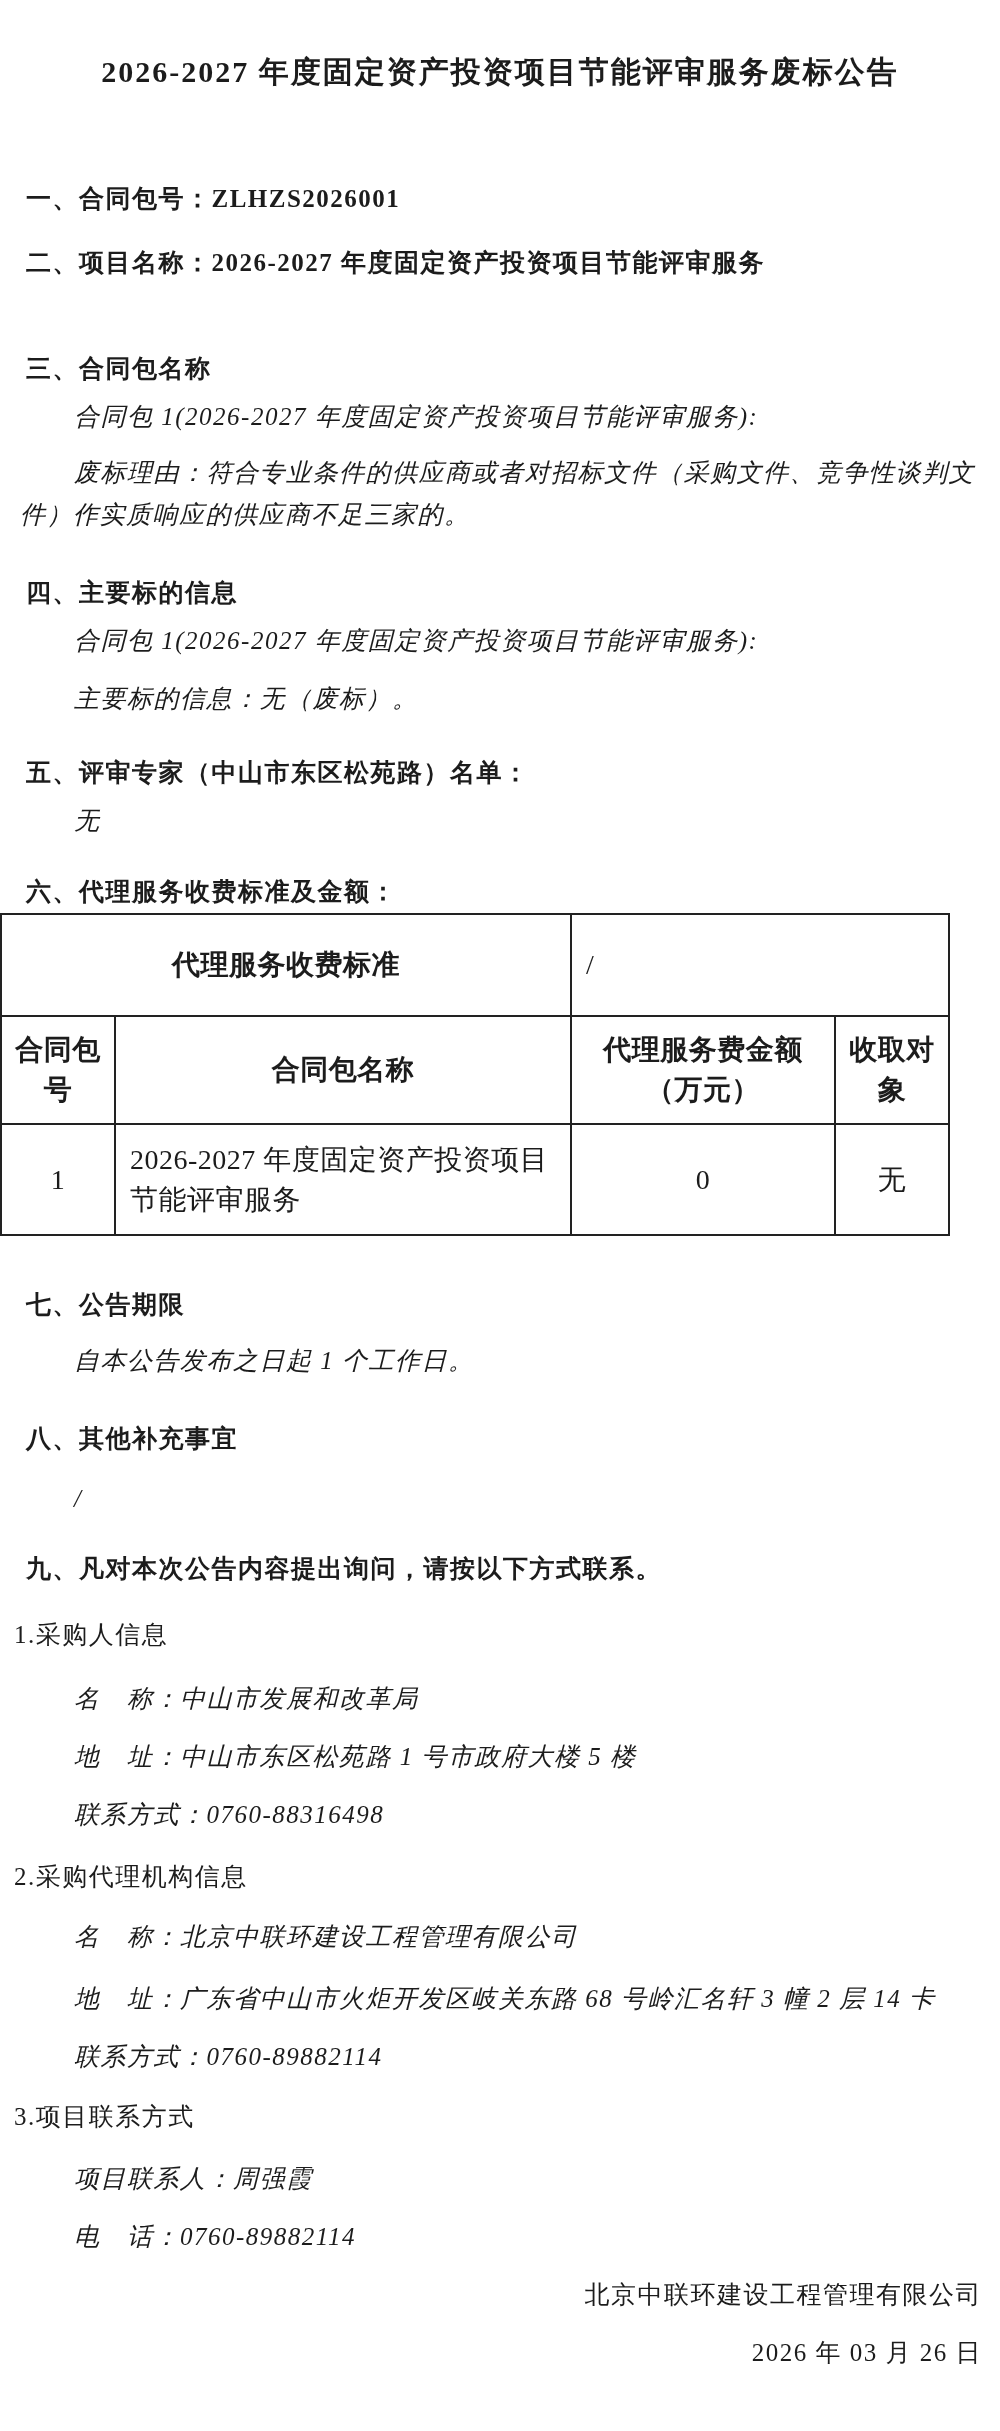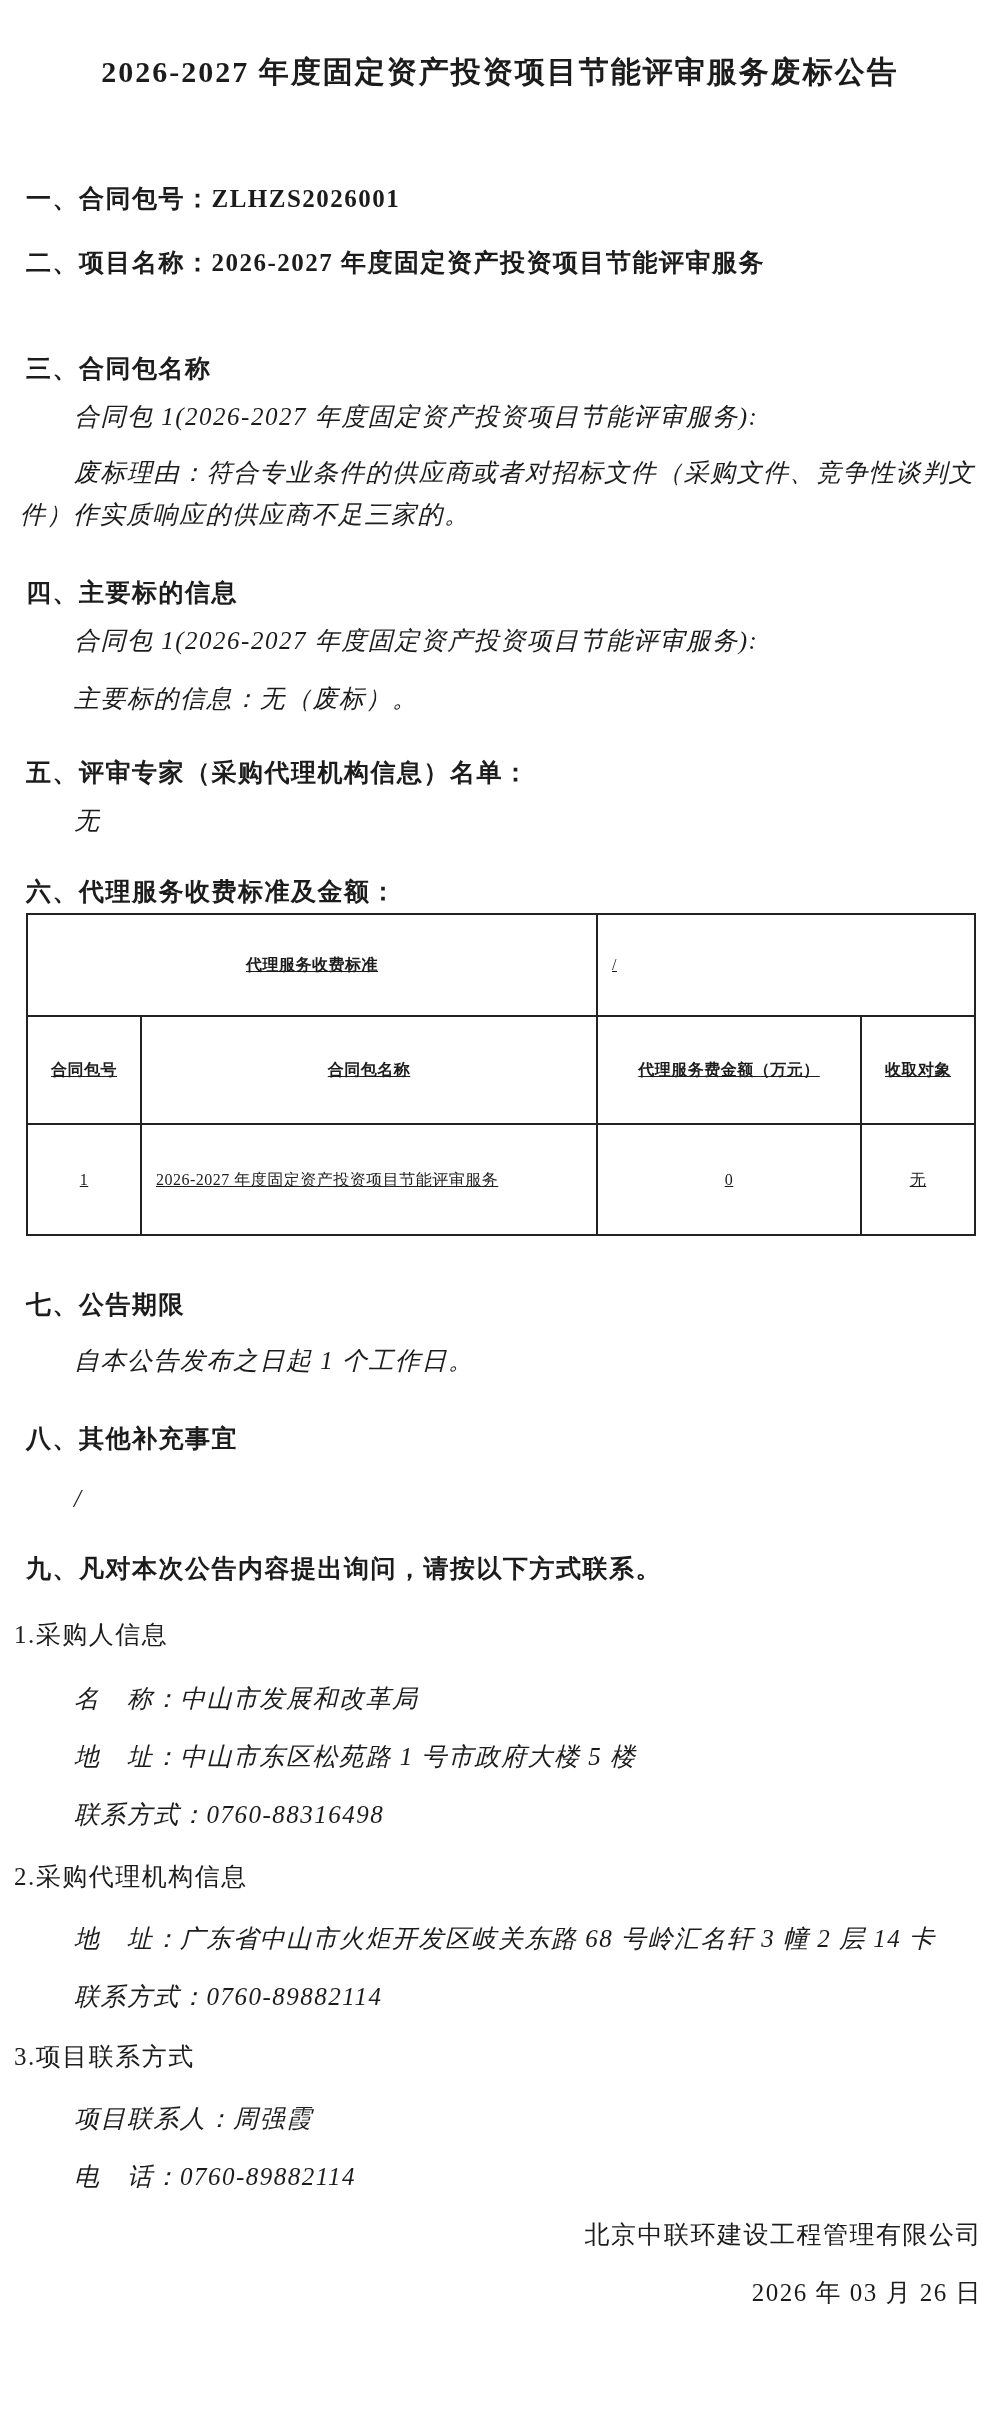--- a/index.html
+++ b/index.html
@@ -25,26 +25,24 @@
     letter-spacing: 2px;
   }
   .h   { font-weight: 700; margin-left: 26px; margin-right: 14px; line-height: 42px; }
   .p   { margin-left: 20px; margin-right: 14px; text-indent: 54px; line-height: 42px; font-style: italic; }
   .p.narrow { width: 960px; margin-right: 0; }
   .sub { margin-left: 14px; margin-right: 14px; line-height: 42px; }
   .right { text-align: right; margin-right: 18px; line-height: 42px; }
 
   table.fee {
     border-collapse: collapse;
-    margin-left: 26px;
     width: 948px;
     table-layout: fixed;
-    font-size: 16px;
+    font-size: 28px;
     letter-spacing: 0.5px;
-    text-decoration: underline;
   }
   table.fee td {
     border: 2px solid #222222;
     text-align: center;
     vertical-align: middle;
     line-height: 40px;
     padding: 2px 10px;
     word-break: break-word;
   }
   table.fee .r1 td { height: 96px; }
@@ -65,21 +63,21 @@
   <div class="h" style="margin-top:22px">二、项目名称：2026-2027 年度固定资产投资项目节能评审服务</div>
 
   <div class="h" style="margin-top:64px">三、合同包名称</div>
   <div class="p" style="margin-top:6px">合同包 1(2026-2027 年度固定资产投资项目节能评审服务):</div>
   <div class="p narrow" style="margin-top:14px">废标理由：符合专业条件的供应商或者对招标文件（采购文件、竞争性谈判文件）作实质响应的供应商不足三家的。</div>
 
   <div class="h" style="margin-top:36px">四、主要标的信息</div>
   <div class="p" style="margin-top:6px">合同包 1(2026-2027 年度固定资产投资项目节能评审服务):</div>
   <div class="p" style="margin-top:16px">主要标的信息：无（废标）。</div>
 
-  <div class="h" style="margin-top:32px">五、评审专家（采购代理机构信息）名单：</div>
+  <div class="h" style="margin-top:32px">五、评审专家（中山市东区松苑路）名单：</div>
   <div class="p" style="margin-top:6px">无</div>
 
   <div class="h" style="margin-top:32px; line-height:36px">六、代理服务收费标准及金额：</div>
 
   <table class="fee" style="margin-top:3px">
     <colgroup>
       <col style="width:114px">
         <col style="width:456px">
         <col style="width:264px">
         <col style="width:114px">
@@ -111,20 +109,21 @@
   <div class="p" style="margin-top:18px">/</div>
 
   <div class="h" style="margin-top:28px">九、凡对本次公告内容提出询问，请按以下方式联系。</div>
 
   <div class="sub" style="margin-top:24px">1.采购人信息</div>
   <div class="p" style="margin-top:22px">名　称：中山市发展和改革局</div>
   <div class="p" style="margin-top:16px">地　址：中山市东区松苑路 1 号市政府大楼 5 楼</div>
   <div class="p" style="margin-top:16px">联系方式：0760-88316498</div>
 
   <div class="sub" style="margin-top:20px">2.采购代理机构信息</div>
+  <div class="p" style="margin-top:18px">名　称：北京中联环建设工程管理有限公司</div>
   <div class="p" style="margin-top:20px">地　址：广东省中山市火炬开发区岐关东路 68 号岭汇名轩 3 幢 2 层 14 卡</div>
   <div class="p" style="margin-top:16px">联系方式：0760-89882114</div>
 
   <div class="sub" style="margin-top:18px">3.项目联系方式</div>
   <div class="p" style="margin-top:20px">项目联系人：周强霞</div>
   <div class="p" style="margin-top:16px">电　话：0760-89882114</div>
 
   <div class="right" style="margin-top:16px">北京中联环建设工程管理有限公司</div>
   <div class="right" style="margin-top:16px">2026 年 03 月 26 日</div>
 

